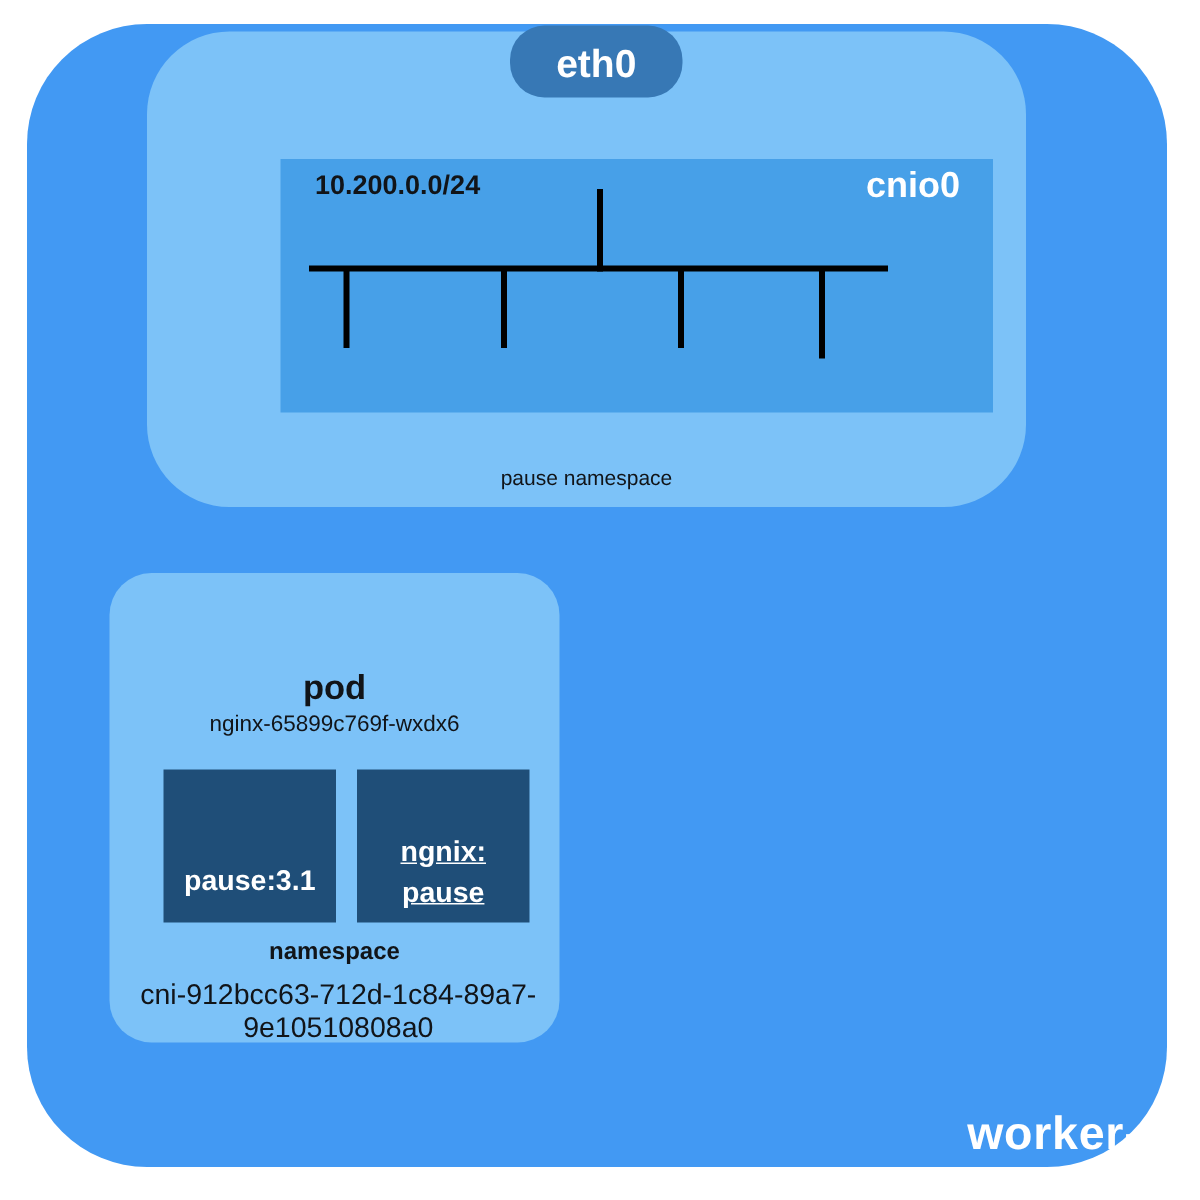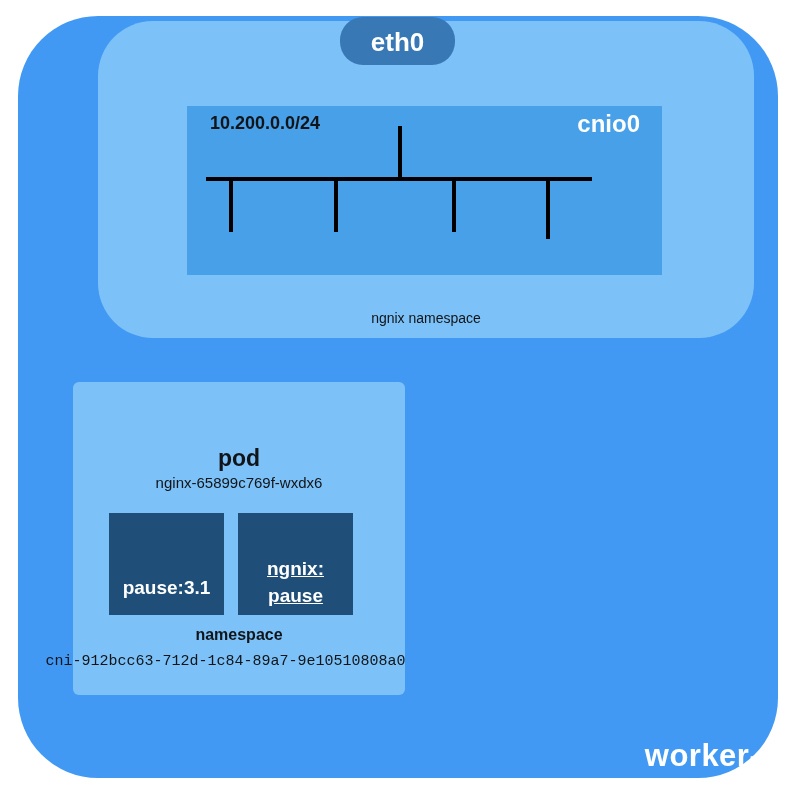--- a/index.html
+++ b/index.html
@@ -26,21 +26,21 @@
     background:var(--node-bg);border-radius:80px;
   }
   .worker-label{
     position:absolute;left:0;top:722px;width:760px;
     text-align:right;color:#ffffff;font-size:31px;font-weight:bold;
     letter-spacing:0.5px;
   }
 
   
   .root-ns-box{
-    position:absolute;left:98px;top:21px;width:656px;height:317px;
+    position:absolute;left:98px;top:21px;width:586px;height:317px;
     background:var(--namespace-bg);border-radius:55px;
   }
   .root-ns-label{
     position:absolute;left:0;bottom:12px;width:100%;
     text-align:center;color:var(--dark-text);font-size:14px;
   }
 
   
   .eth0-tab{
     position:absolute;left:340px;top:17px;width:115px;height:48px;
@@ -67,22 +67,22 @@
   .bus-line{position:absolute;left:19px;top:71px;width:386px;height:4px;background:var(--line);}
   .uplink-tick{position:absolute;left:211px;top:20px;width:4px;height:55px;background:var(--line);}
   .port-tick{position:absolute;top:73px;width:4px;height:53px;background:var(--line);}
   .port-tick.t0{left:42px;}
   .port-tick.t1{left:147px;}
   .port-tick.t2{left:265px;}
   .port-tick.t3{left:359px;height:60px;}
 
   
   .pod-ns-box{
-    position:absolute;left:73px;top:382px;width:332px;height:313px;
-    background:var(--namespace-bg);border-radius:6px;
+    position:absolute;left:73px;top:382px;width:300px;height:313px;
+    background:var(--namespace-bg);border-radius:28px;
   }
   .pod-title{
     position:absolute;left:0;top:63px;width:100%;
     text-align:center;color:var(--dark-text);font-size:23px;font-weight:bold;
   }
   .pod-name{
     position:absolute;left:0;top:92px;width:100%;
     text-align:center;color:var(--dark-text);font-size:15px;
   }
   .container-sq{
@@ -92,42 +92,42 @@
     color:#ffffff;font-weight:bold;font-size:19px;text-align:right;
   }
   .container-sq.pause{left:36px;padding-bottom:16px;}
   .container-sq.nginx{left:165px;padding-bottom:6px;text-align:center;line-height:27px;text-decoration:underline;}
   .ns-title{
     position:absolute;left:0;top:244px;width:100%;
     text-align:center;color:var(--dark-text);font-size:16px;font-weight:bold;
   }
   .ns-id{
     position:absolute;left:-40px;top:271px;width:385px;
-    text-align:center;color:var(--dark-text);font-size:15px;font-family:Liberation Mono, monospace;
+    text-align:center;color:var(--dark-text);font-size:19px;
   }
 </style>
 </head>
 <body>
 
 <div class="stage">
 
   <div class="worker-box">
 
     <div class="root-ns-box" style="left:80px;top:5px;">
       <div class="bridge-box" style="left:89px;top:85px;">
         <div class="cidr-label">10.200.0.0/24</div>
         <div class="bridge-label">cnio0</div>
         <div class="bus-line"></div>
         <div class="uplink-tick"></div>
         <div class="port-tick t0"></div>
         <div class="port-tick t1"></div>
         <div class="port-tick t2"></div>
         <div class="port-tick t3"></div>
       </div>
-      <div class="root-ns-label">ngnix namespace</div>
+      <div class="root-ns-label">pause namespace</div>
     </div>
 
     <div class="eth0-tab" style="left:322px;top:1px;">
       <span class="eth0-label">eth0</span>
     </div>
 
     <div class="pod-ns-box" style="left:55px;top:366px;">
       <div class="pod-title">pod</div>
       <div class="pod-name">nginx-65899c769f-wxdx6</div>
 

